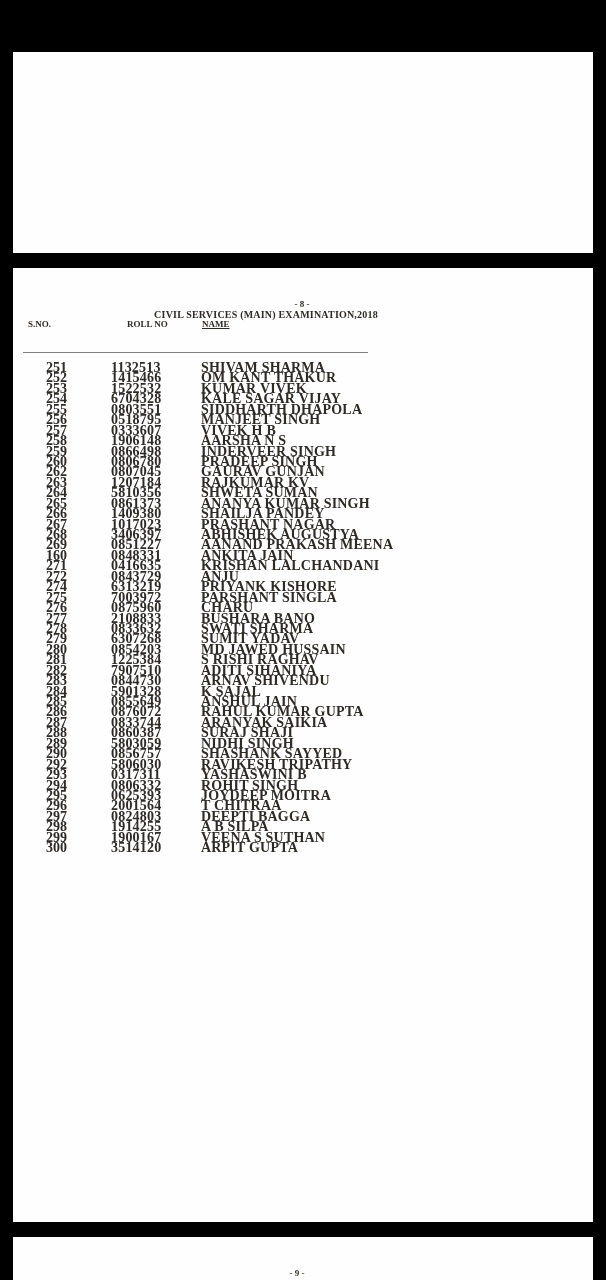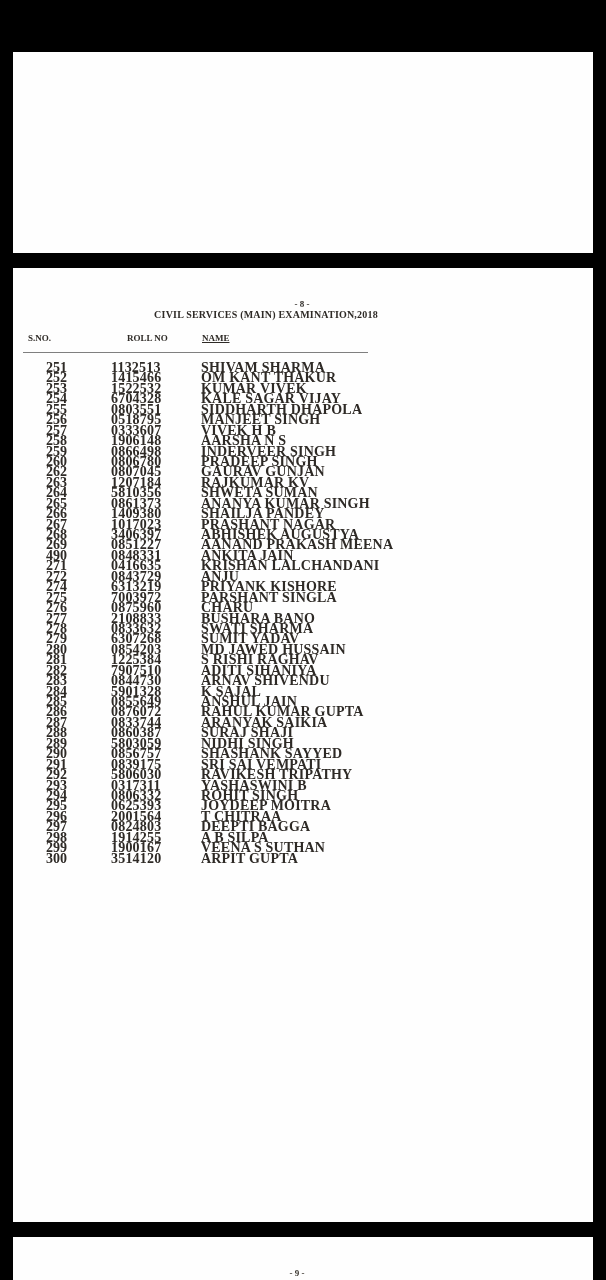--- a/index.html
+++ b/index.html
@@ -43,21 +43,21 @@
     transform: translateX(-50%);
     top: 41px;
     font-size: 10px;
     font-weight: bold;
     color: #2e2a26;
     letter-spacing: 0.2px;
     white-space: nowrap;
   }
   .col-headers {
     position: absolute;
-    top: 65px;
+    top: 51px;
     left: 0;
     width: 100%;
     height: 12px;
     font-size: 9px;
     font-weight: bold;
     color: #2e2a26;
   }
   .col-headers .h-sno  { position: absolute; left: 15px; }
   .col-headers .h-roll { position: absolute; left: 90px; margin-left: 24px; }
   .col-headers .h-name { position: absolute; left: 189px; text-decoration: underline; }
@@ -218,21 +218,21 @@
     <span class="c-name">ABHISHEK AUGUSTYA</span>
   </div>
 
   <div class="row">
     <span class="c-sno">269</span>
     <span class="c-roll">0851227</span>
     <span class="c-name">AANAND PRAKASH MEENA</span>
   </div>
 
   <div class="row">
-    <span class="c-sno">490</span>
+    <span class="c-sno">160</span>
     <span class="c-roll">0848331</span>
     <span class="c-name">ANKITA JAIN</span>
   </div>
 
   <div class="row">
     <span class="c-sno">271</span>
     <span class="c-roll">0416635</span>
     <span class="c-name">KRISHAN LALCHANDANI</span>
   </div>
 
@@ -338,25 +338,20 @@
     <span class="c-roll">5803059</span>
     <span class="c-name">NIDHI SINGH</span>
   </div>
 
   <div class="row">
     <span class="c-sno">290</span>
     <span class="c-roll">0856757</span>
     <span class="c-name">SHASHANK SAYYED</span>
   </div>
 
-  <div class="row">
-    <span class="c-sno">291</span>
-    <span class="c-roll">0839175</span>
-    <span class="c-name">SRI SAI VEMPATI</span>
-  </div>
 
   <div class="row">
     <span class="c-sno">292</span>
     <span class="c-roll">5806030</span>
     <span class="c-name">RAVIKESH TRIPATHY</span>
   </div>
 
   <div class="row">
     <span class="c-sno">293</span>
     <span class="c-roll">0317311</span>

